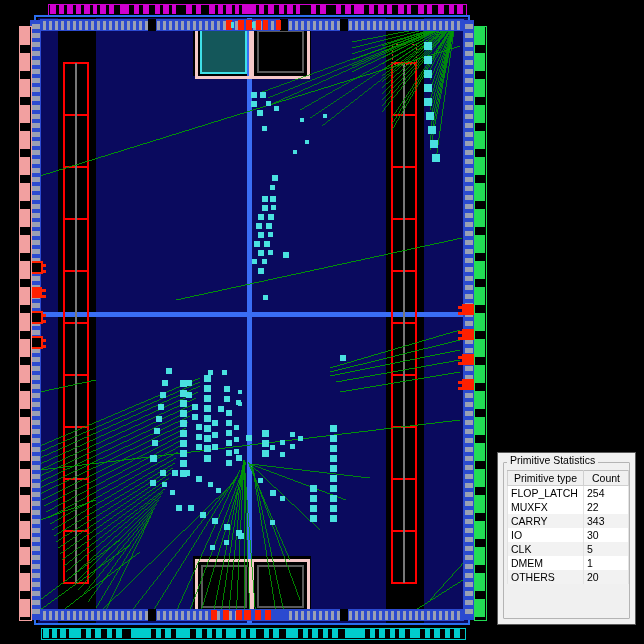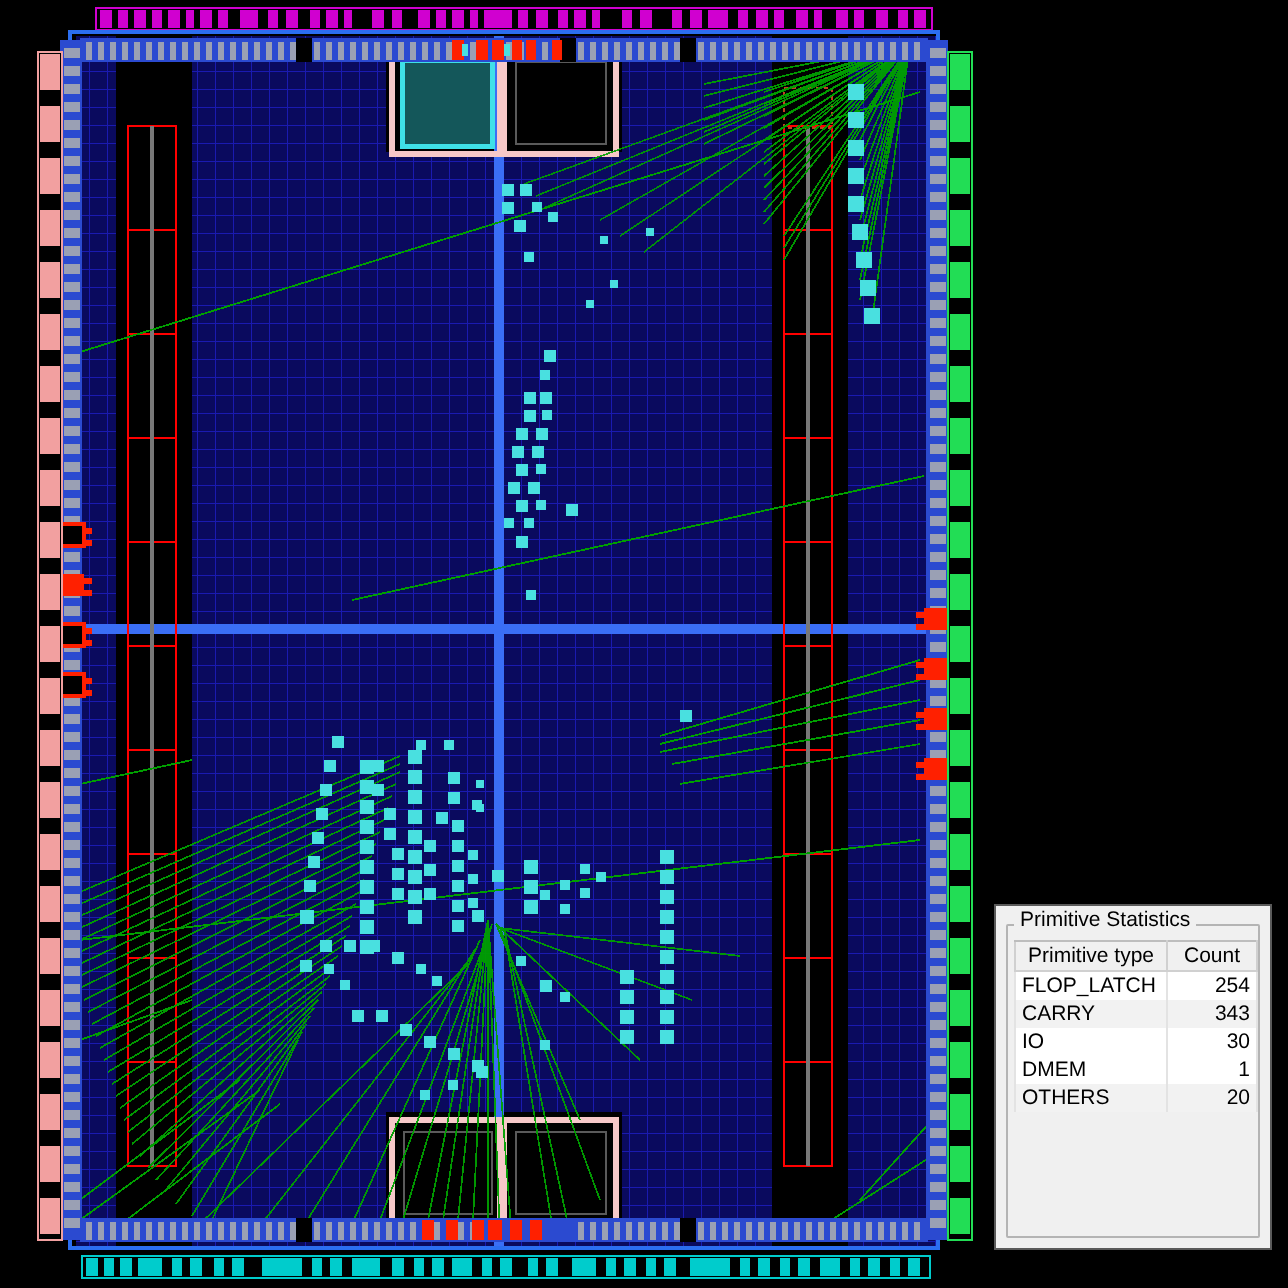--- a/index.html
+++ b/index.html
@@ -35,21 +35,21 @@
     font-weight:normal;padding:1px 3px;height:15px;box-sizing:border-box;
   }
   #stats th.c1{text-align:center;width:76px;}
   #stats th.c2{text-align:center;width:45px;}
   #stats td{
     border-left:1px solid #e3e3e3;border-right:1px solid #e3e3e3;
     padding:0 3px;height:14px;line-height:14px;box-sizing:border-box;
     background:#fff;
   }
   #stats td.c1{text-align:left;}
-  #stats td.c2{text-align:right;}
+  #stats td.c2{text-align:left;}
   #stats tr.alt td{background:#f2f2f2;}
 </style>
 </head>
 <body>
 
 <div id="root">
 
   <div id="device">
     <svg width="644" height="644" viewBox="0 0 644 644" xmlns="http://www.w3.org/2000/svg" shape-rendering="crispEdges">
       <defs>
@@ -894,27 +894,35 @@
         <tr>
           <th class="c1">Primitive type</th>
           <th class="c2">Count</th>
         </tr>
       </thead>
       <tbody>
         <tr>
           <td class="c1">FLOP_LATCH</td>
           <td class="c2">254</td>
         </tr>
+        <tr>
+          <td class="c1">MUXFX</td>
+          <td class="c2">22</td>
+        </tr>
         <tr class="alt">
           <td class="c1">CARRY</td>
           <td class="c2">343</td>
         </tr>
         <tr>
           <td class="c1">IO</td>
           <td class="c2">30</td>
+        </tr>
+        <tr class="alt">
+          <td class="c1">CLK</td>
+          <td class="c2">5</td>
         </tr>
         <tr>
           <td class="c1">DMEM</td>
           <td class="c2">1</td>
         </tr>
         <tr class="alt">
           <td class="c1">OTHERS</td>
           <td class="c2">20</td>
         </tr>
       </tbody>

